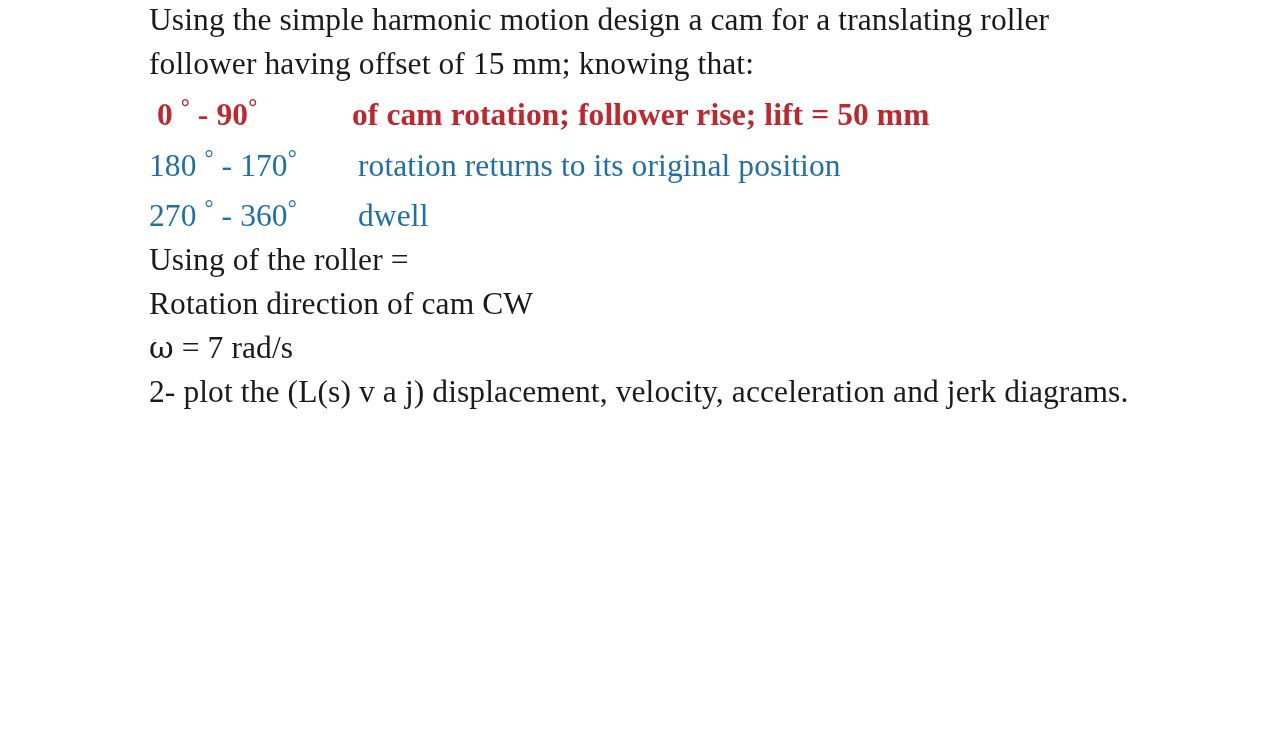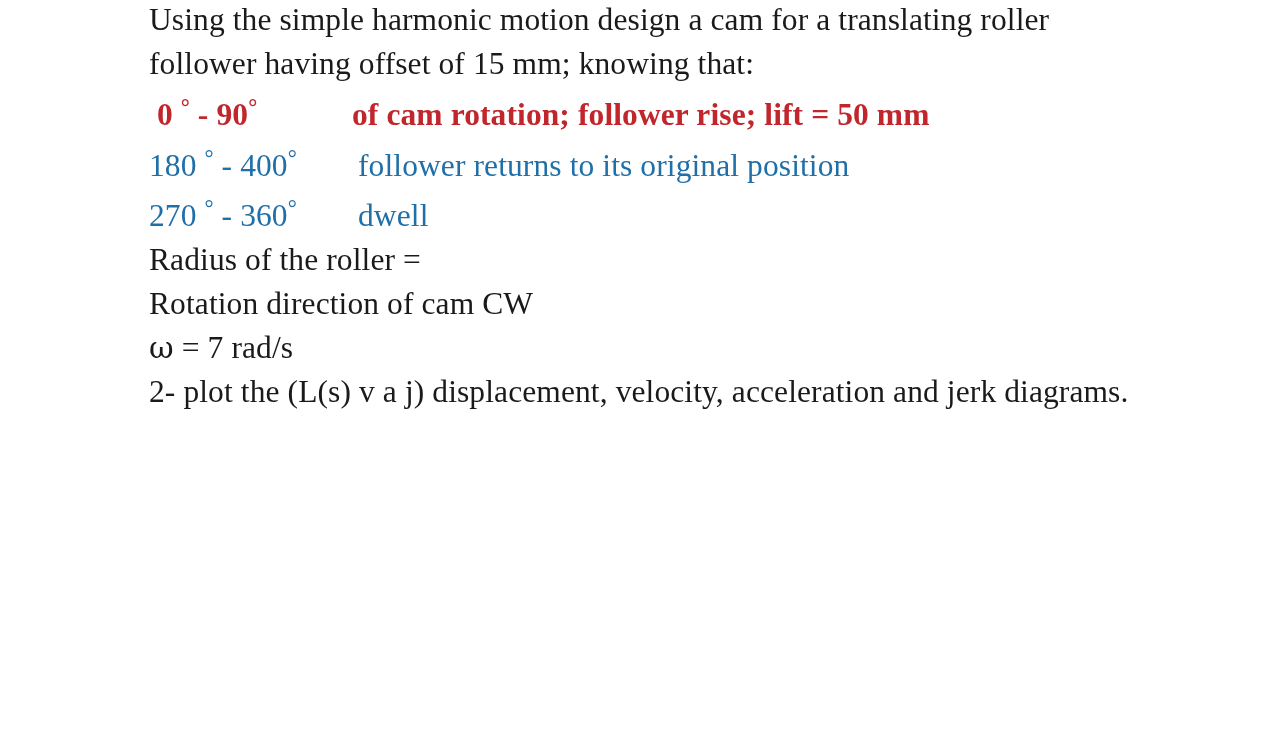--- a/index.html
+++ b/index.html
@@ -68,25 +68,25 @@
 <body>
 
 <div class="slide">
   <div class="text-block">
 
     <div class="line wrap">Using the simple harmonic motion design a cam for a translating roller follower having offset of 15 mm; knowing that:</div>
 
     <div class="line red"><span class="range red-range"><span> 0 </span><span class="deg">°</span><span> - 90</span><span class="deg">°</span></span><span>of cam rotation; follower rise; lift = 50 mm</span></div>
 
 
-    <div class="line blue"><span class="range"><span>180 </span><span class="deg">°</span><span> - 400</span><span class="deg">°</span></span><span>follower returns to its original position</span></div>
+    <div class="line blue"><span class="range"><span>180 </span><span class="deg">°</span><span> - 170</span><span class="deg">°</span></span><span>rotation returns to its original position</span></div>
 
     <div class="line blue"><span class="range"><span>270 </span><span class="deg">°</span><span> - 360</span><span class="deg">°</span></span><span>dwell</span></div>
 
-    <div class="line">Radius of the roller =</div>
+    <div class="line">Using of the roller =</div>
     <div class="line">Rotation direction of cam CW</div>
 
     <div class="line"><span class="omega">ω</span><span> = 7 rad/s</span></div>
 
     <div class="line wrap">2- plot the (L(s) v a j) displacement, velocity, acceleration and jerk diagrams.</div>
 
   </div>
 </div>
 
 </body></html>

